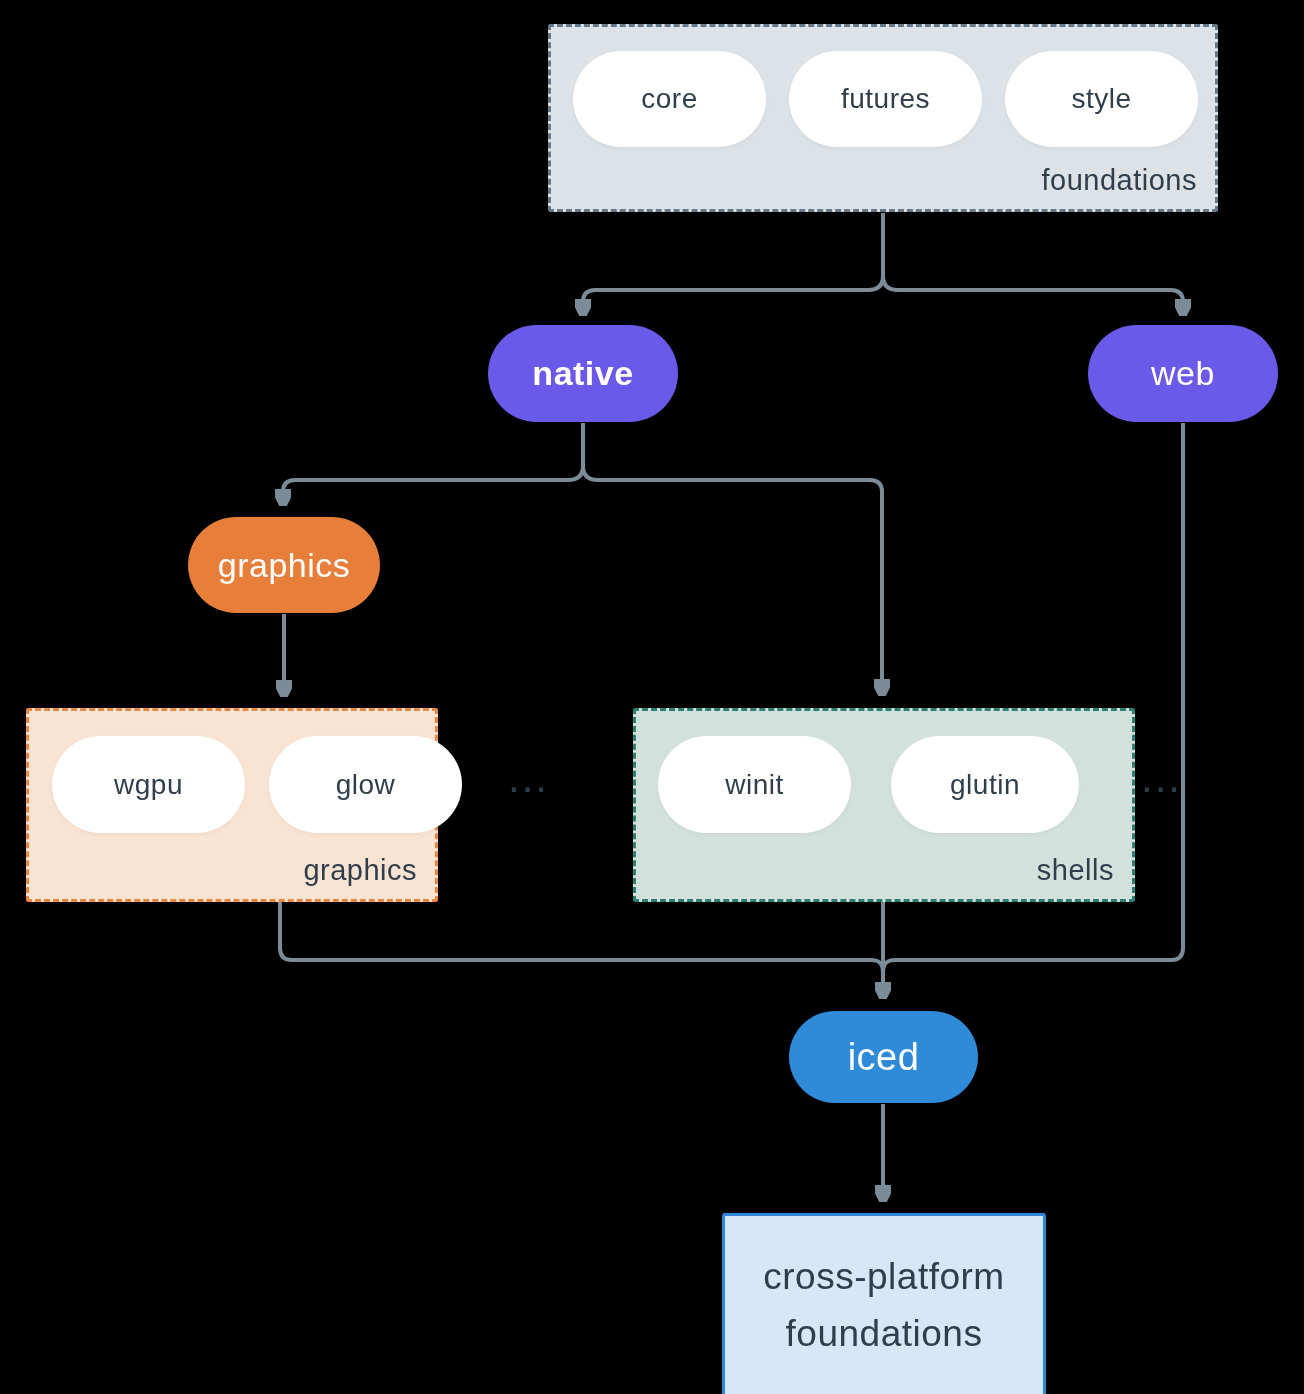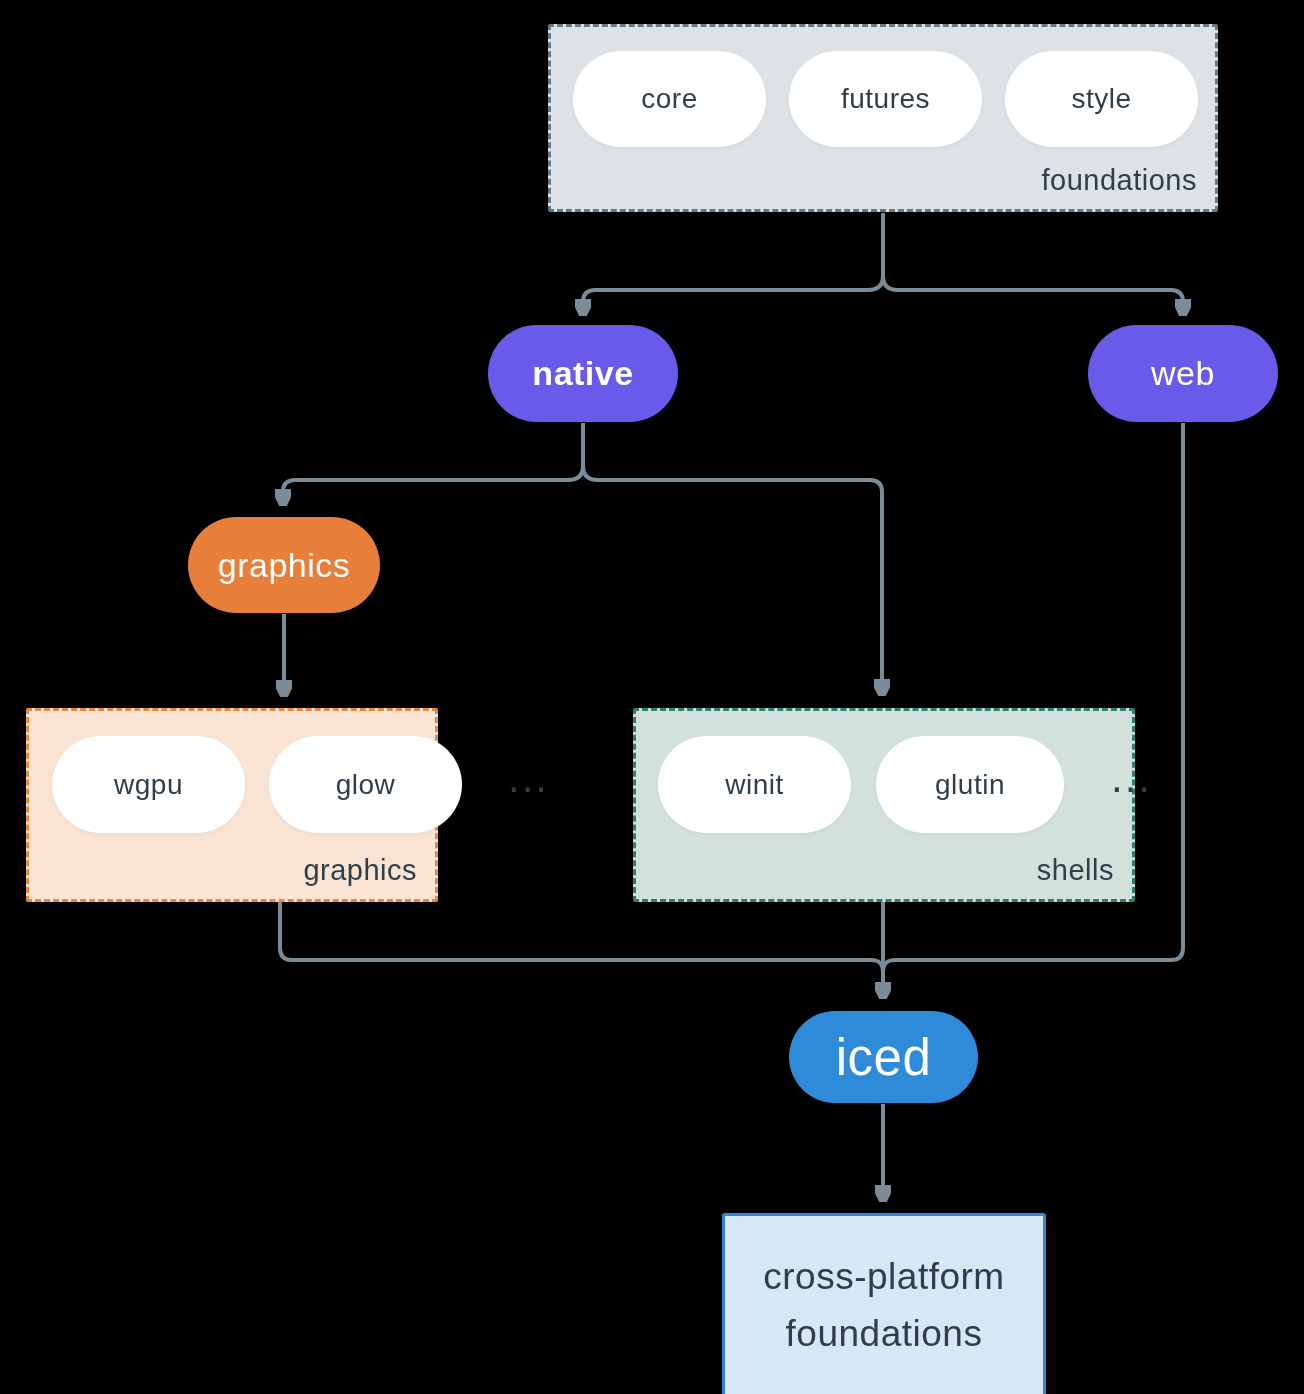--- a/index.html
+++ b/index.html
@@ -81,36 +81,36 @@
     left: 548px; top: 24px; width: 670px; height: 188px;
     background: var(--foundations-fill, #dde2e6);
     border-color: var(--foundations-border, #64798a);
   }
   #foundations .pill-row { left: 22px; top: 24px; gap: 23px; }
   #foundations .pill { width: 193px; height: 96px; }
 
   #node-native { left: 488px; top: 325px; width: 190px; height: 97px; background: var(--purple, #6a5ae9); font-weight: bold; }
   #node-web    { left: 1088px; top: 325px; width: 190px; height: 97px; background: var(--purple, #6a5ae9); }
   #node-graphics { left: 188px; top: 517px; width: 192px; height: 96px; background: var(--orange, #e77e3a); }
-  #node-iced   { left: 789px; top: 1011px; width: 189px; height: 92px; background: var(--blue, #2f8ad8); font-size: 51px; }
+  #node-iced   { left: 789px; top: 1011px; width: 189px; height: 92px; background: var(--blue, #2f8ad8); font-size: 38px; }
 
   #renderers {
     left: 26px; top: 708px; width: 412px; height: 194px;
     background: var(--renderers-fill, #f9e4d3);
     border-color: var(--renderers-border, #e8873e);
   }
   #renderers .pill-row { left: 23px; top: 25px; gap: 24px; height: 97px; }
   #renderers .pill { width: 193px; height: 97px; }
 
   #shells {
     left: 633px; top: 708px; width: 502px; height: 194px;
     background: var(--shells-fill, #d2e1db);
     border-color: var(--shells-border, #2b8071);
   }
-  #shells .pill-row { left: 22px; top: 25px; gap: 25px; height: 97px; }
+  #shells .pill-row { left: 22px; top: 25px; gap: 40px; height: 97px; }
   #shells .pill { width: 193px; height: 97px; }
   #shells .pill:nth-child(2) { width: 188px; }
   .ellipsis { margin-left: 22px; }
 
   #app-box {
     position: absolute;
     left: 722px; top: 1213px; width: 324px; height: 184px;
     box-sizing: border-box;
     background: var(--app-fill, #d7e7f8);
     border: 3px solid var(--app-border, #2e87d8);

